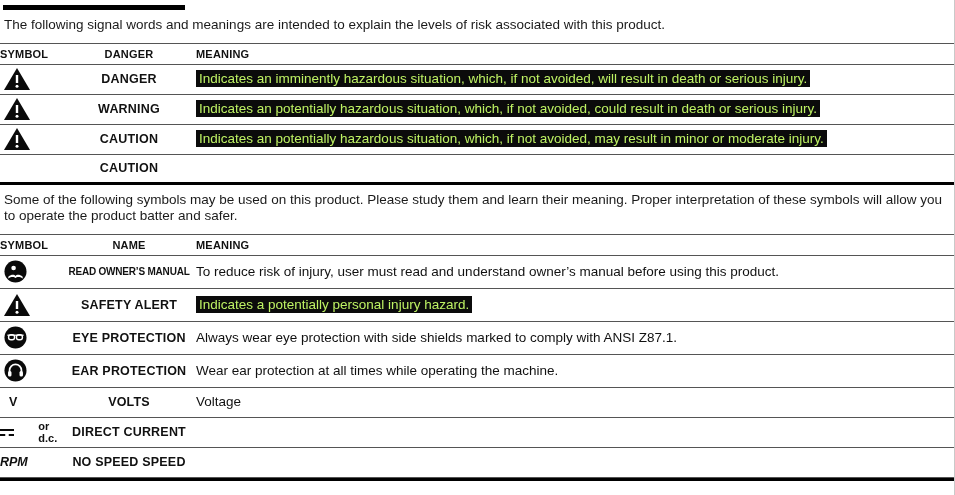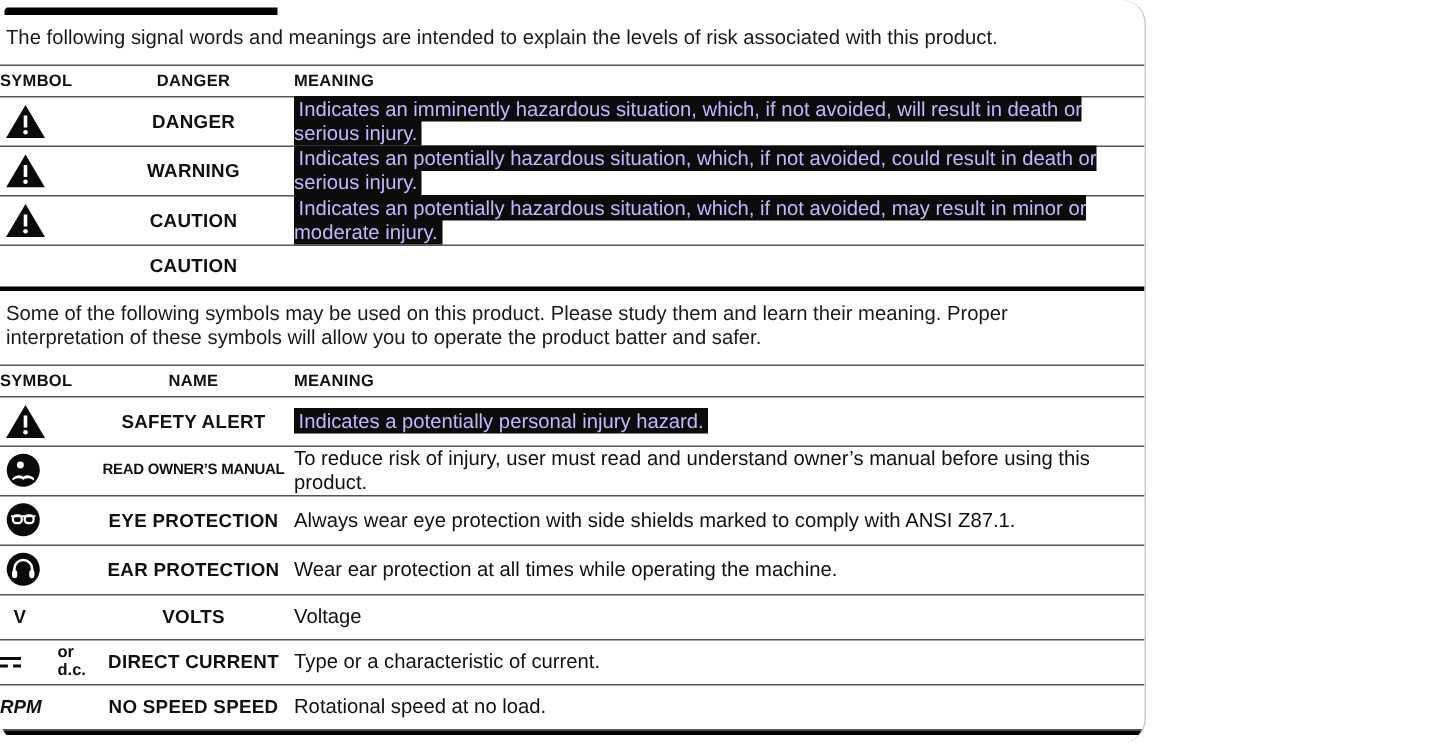--- a/index.html
+++ b/index.html
@@ -1,25 +1,24 @@
 <!DOCTYPE html>
 <html><head>
 <meta charset="utf-8">
 <style>
   html,body{margin:0;padding:0;background:#fff;}
   .page{
     position:relative;
-    width:764px;height:495px;
+    width:955px;height:495px;
     background:#ffffff;
     color:#111;
     font-family:"Liberation Sans", sans-serif;
     overflow:hidden;
     box-sizing:border-box;
     border-right:1px solid #c9c9c9;
-    border-radius:16px;
   }
   
   .title-clip{height:10px;overflow:hidden;}
   .title-clip h1{
     margin:0 0 0 3px;
     display:inline-block;
     font-size:34px;line-height:36px;font-weight:bold;letter-spacing:2px;
     border-bottom:5px solid #000;
     transform:translateY(-31px);
     color:#000;
@@ -40,21 +39,21 @@
   .trow.thead{min-height:22px;font-weight:bold;font-size:11px;letter-spacing:0.2px;color:#111;}
   .trow.thick{border-bottom:3px solid #000;}
   .cell{box-sizing:border-box;}
   .cell.sym{display:flex;align-items:center;justify-content:flex-start;padding-left:4px;font-weight:bold;font-size:12.5px;}
   .cell.name{text-align:center;font-weight:bold;font-size:12.5px;letter-spacing:0.2px;}
   .cell.name.tight{font-size:10px;letter-spacing:-0.2px;}
   .cell.meaning{font-size:13.5px;padding-right:12px;line-height:16px;}
   .thead .cell.sym{font-weight:bold;font-size:11px;padding-left:0;}
   .thead .cell.name{font-size:11px;}
   .thead .cell.meaning{font-weight:bold;font-size:11px;}
-  .hl{background:#0b0b0b;color:#c4b5fd;padding:1px 3px;}
+  .hl{background:#0b0b0b;color:#bef264;padding:1px 3px;}
   .icon{display:inline-flex;align-items:center;justify-content:center;}
   .bottom-rule{border-top:3px solid #000;height:0;margin-top:0px;}
   
   .dc-glyph{display:inline-flex;flex-direction:column;width:20px;margin-right:5px;}
   .dc-solid{height:0;border-top:2px solid #0a0a0a;margin-bottom:3px;}
   .dc-dash{height:0;border-top:2px dashed #0a0a0a;}
   .taller{min-height:33px;}
 </style>
 </head>
 <body>
@@ -127,43 +126,43 @@
   <div>
     <div class="trow thead first">
       <div class="cell sym">SYMBOL</div>
       <div class="cell name">NAME</div>
       <div class="cell meaning">MEANING</div>
     </div>
 
     <div class="trow taller">
       <div class="cell sym">
         <span class="icon">
-          <svg viewBox="0 0 26 22" width="26" height="22">
-              <path d="M13 0 L26 22 L0 22 Z" fill="#0a0a0a"></path>
-              <rect x="11.8" y="7" width="2.4" height="8" fill="#fff"></rect>
-              <circle cx="13" cy="18.2" r="1.5" fill="#fff"></circle>
-            </svg>
-        </span>
-      </div>
-      <div class="cell name">SAFETY ALERT</div>
-      <div class="cell meaning"><span class="hl">Indicates a potentially personal injury hazard.</span></div>
-    </div>
-
-    <div class="trow taller">
-      <div class="cell sym">
-        <span class="icon">
           <svg viewBox="0 0 24 24" width="23" height="23">
               <circle cx="12" cy="12" r="11.5" fill="#0a0a0a"></circle>
               <circle cx="10" cy="8.3" r="2.4" fill="#fff"></circle>
               <path d="M4.5 17.5 C8 14.5 11 15.5 12 16.6 C13 15.5 16 14.5 19.5 17.5 L19.5 19.2 C16 16.7 13 17.7 12 18.7 C11 17.7 8 16.7 4.5 19.2 Z" fill="#fff"></path>
             </svg>
         </span>
       </div>
       <div class="cell name tight">READ OWNER’S MANUAL</div>
       <div class="cell meaning"><span>To reduce risk of injury, user must read and understand owner’s manual before using this product.</span></div>
+    </div>
+
+    <div class="trow taller">
+      <div class="cell sym">
+        <span class="icon">
+          <svg viewBox="0 0 26 22" width="26" height="22">
+              <path d="M13 0 L26 22 L0 22 Z" fill="#0a0a0a"></path>
+              <rect x="11.8" y="7" width="2.4" height="8" fill="#fff"></rect>
+              <circle cx="13" cy="18.2" r="1.5" fill="#fff"></circle>
+            </svg>
+        </span>
+      </div>
+      <div class="cell name">SAFETY ALERT</div>
+      <div class="cell meaning"><span class="hl">Indicates a potentially personal injury hazard.</span></div>
     </div>
 
     <div class="trow taller">
       <div class="cell sym">
         <span class="icon">
           <svg viewBox="0 0 24 24" width="23" height="23">
               <circle cx="12" cy="12" r="11.5" fill="#0a0a0a"></circle>
               <path d="M3.5 9.6 H20.5" stroke="#fff" stroke-width="1.3" fill="none"></path>
               <rect x="4.8" y="9" width="6.2" height="5.4" rx="2.4" fill="none" stroke="#fff" stroke-width="1.5"></rect>
               <rect x="13" y="9" width="6.2" height="5.4" rx="2.4" fill="none" stroke="#fff" stroke-width="1.5"></rect>
@@ -199,27 +198,25 @@
 
     <div class="trow">
       <div class="cell sym" style="padding-left:0;">
         <span class="dc-glyph">
             <span class="dc-solid"></span>
             <span class="dc-dash"></span>
           </span>
         <span style="font-size:11px;margin-left:19px;">or d.c.</span>
       </div>
       <div class="cell name">DIRECT CURRENT</div>
-      <div class="cell meaning"><span>Type or a characteristic of current.</span></div>
     </div>
 
     <div class="trow">
       <div class="cell sym" style="padding-left:0;font-style:italic;">
         <span>RPM</span>
       </div>
       <div class="cell name">NO SPEED SPEED</div>
-      <div class="cell meaning"><span>Rotational speed at no load.</span></div>
     </div>
   </div>
 
   <div class="bottom-rule"></div>
 
 </div>
 
 </body></html>

